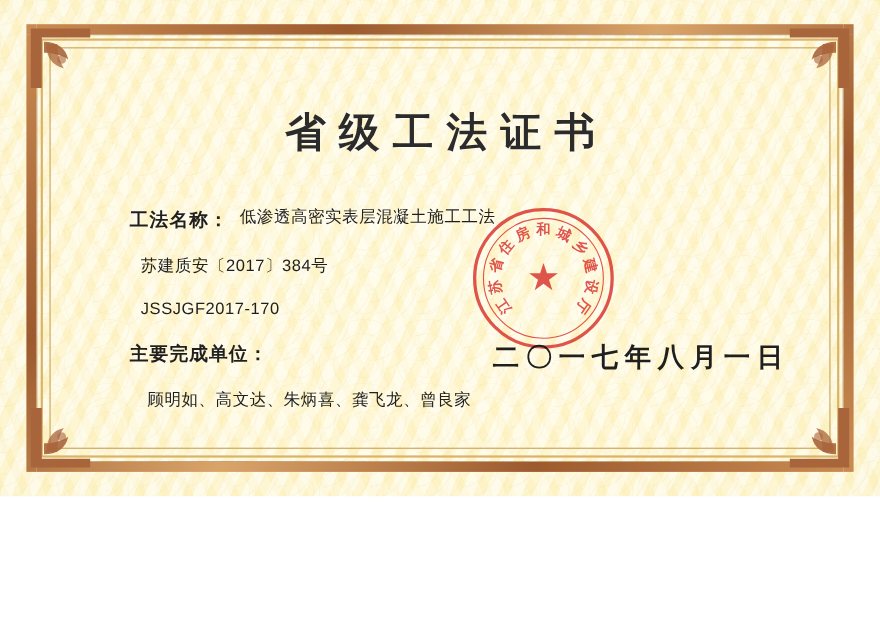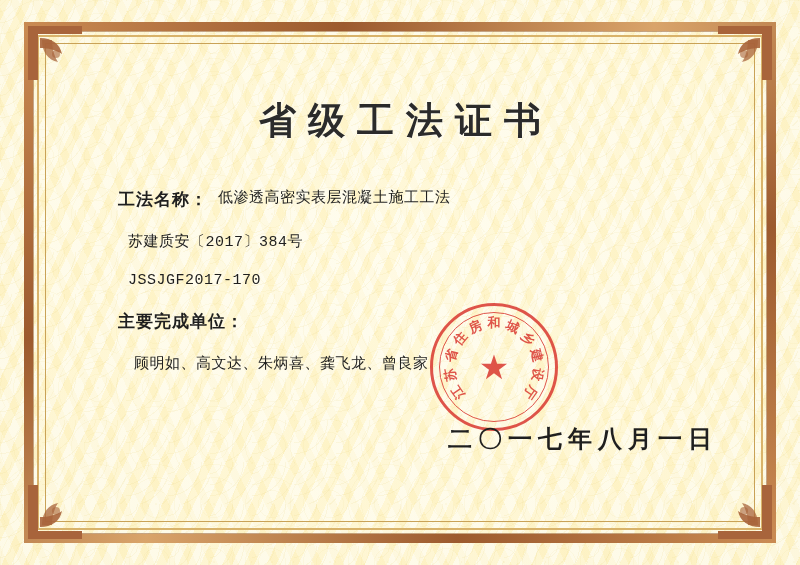--- a/index.html
+++ b/index.html
@@ -11,21 +11,21 @@
     width: 800px;
     height: 565px;
     overflow: hidden;
     font-family: "DejaVu Sans", "Liberation Sans", sans-serif;
   }
 
   
   .certificate {
     position: relative;
     width: 800px;
-    height: 565px;
+    height: 451px;
     box-sizing: border-box;
     background:
       repeating-linear-gradient(
         115deg,
         rgba(255, 244, 196, 0.55) 0px,
         rgba(255, 244, 196, 0.55) 9px,
         rgba(255, 252, 235, 0.65) 9px,
         rgba(255, 252, 235, 0.65) 20px
       ),
       repeating-linear-gradient(
@@ -127,21 +127,21 @@
 
   .field-label {
     font-family: "DejaVu Serif", "Liberation Serif", serif;
     font-size: 17px;
     font-weight: bold;
     color: #1f1f1f;
     letter-spacing: 1px;
   }
 
   .field-value {
-    font-family: Liberation Mono, monospace;
+    font-family: Liberation Sans, sans-serif;
     font-size: 15px;
     color: #1f1f1f;
     margin-left: 10px;
     letter-spacing: 0.5px;
   }
   .field-value.indent-1 { margin-left: 16px; }
 
   
   .date-area {
     position: absolute;

